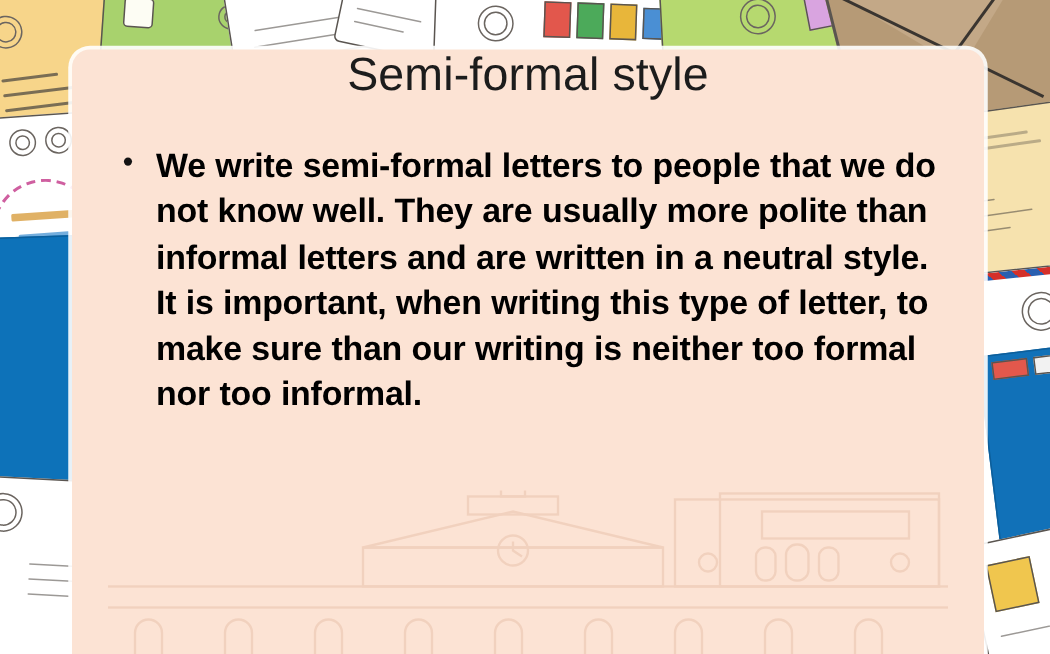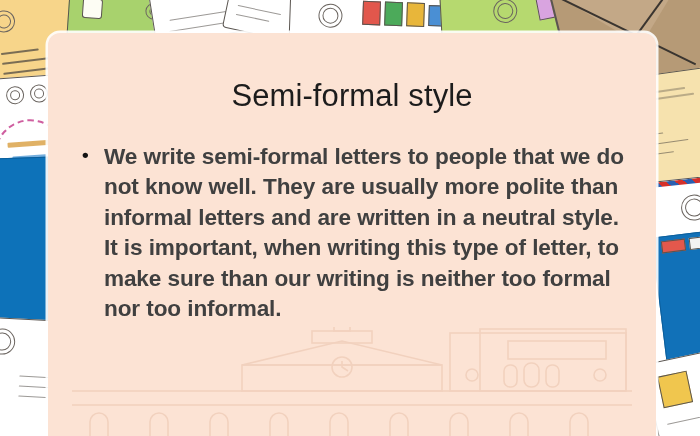--- a/index.html
+++ b/index.html
@@ -102,37 +102,36 @@
     height: 100%;
     padding: 0 24px;
   }
 
   #title {
     text-align: center;
     font-size: 31px;
     font-weight: 400;
     color: #1c1c1c;
     letter-spacing: .1px;
-    margin-top: 46px;
     line-height: 1.1;
   }
 
   #body-list {
     list-style: none;
     margin-top: 29px;
     padding: 0 6px 0 10px;
   }
 
   #body-list li {
     position: relative;
     padding-left: 22px;
     font-size: 22.6px;
     font-weight: 700;
     line-height: 1.345;
-    color: #404040;
+    color: #000000;
     letter-spacing: -0.15px;
     word-spacing: .2px;
   }
 
   #body-list li::before {
     content: "\2022";
     position: absolute;
     left: 0;
     top: -1px;
     font-size: 19px;

